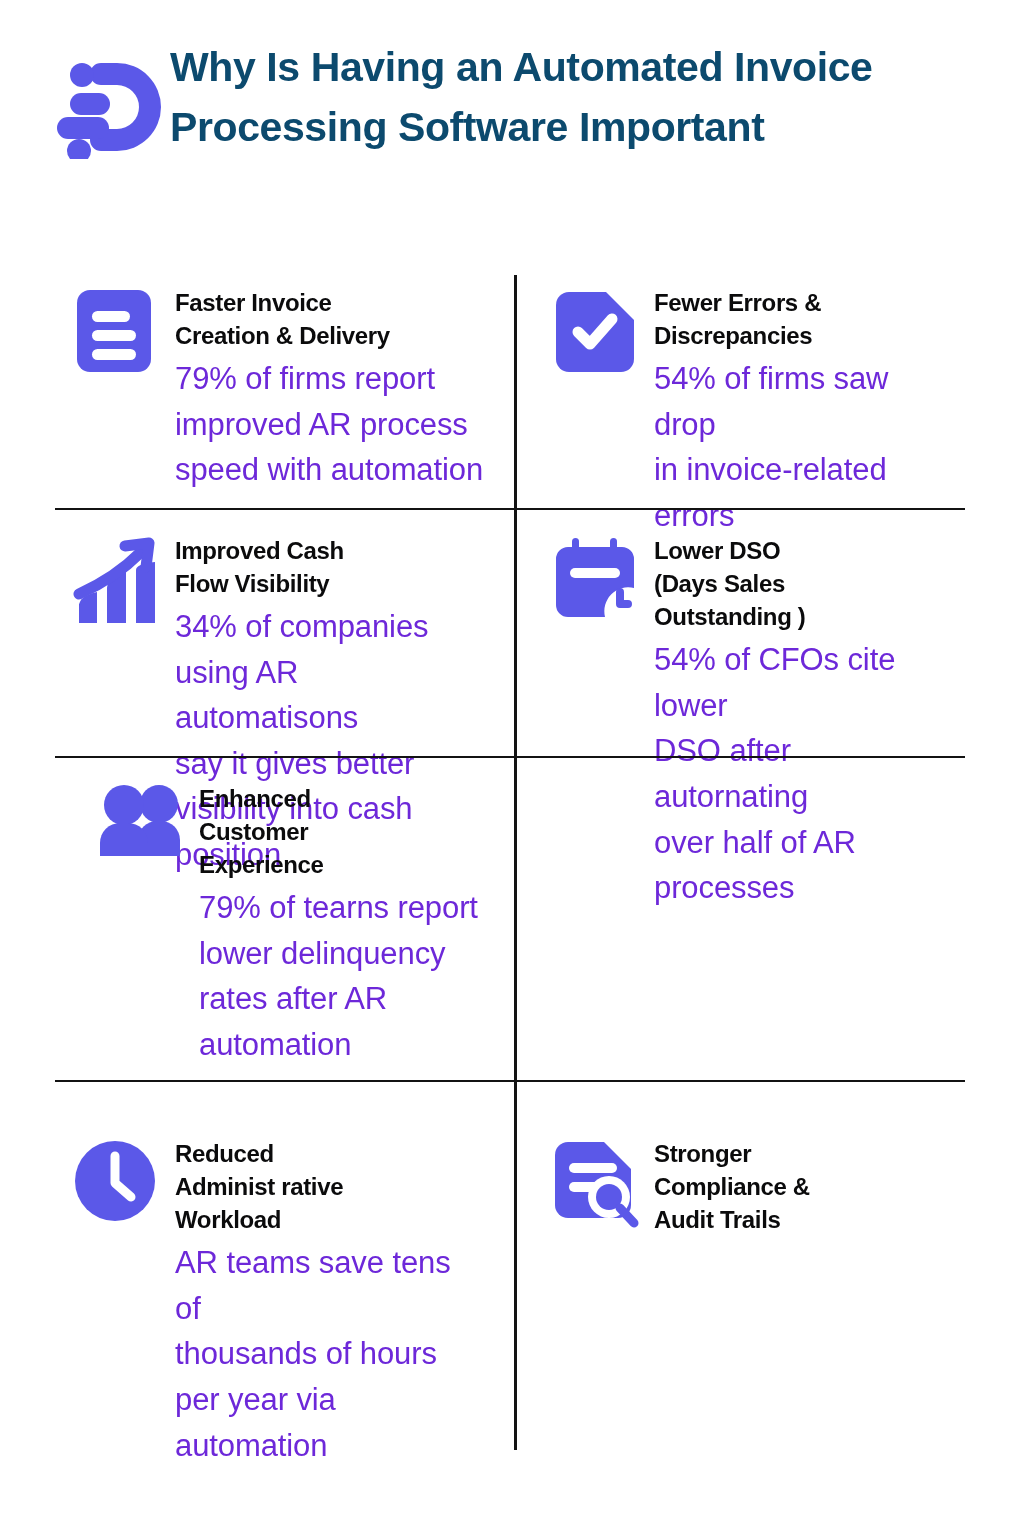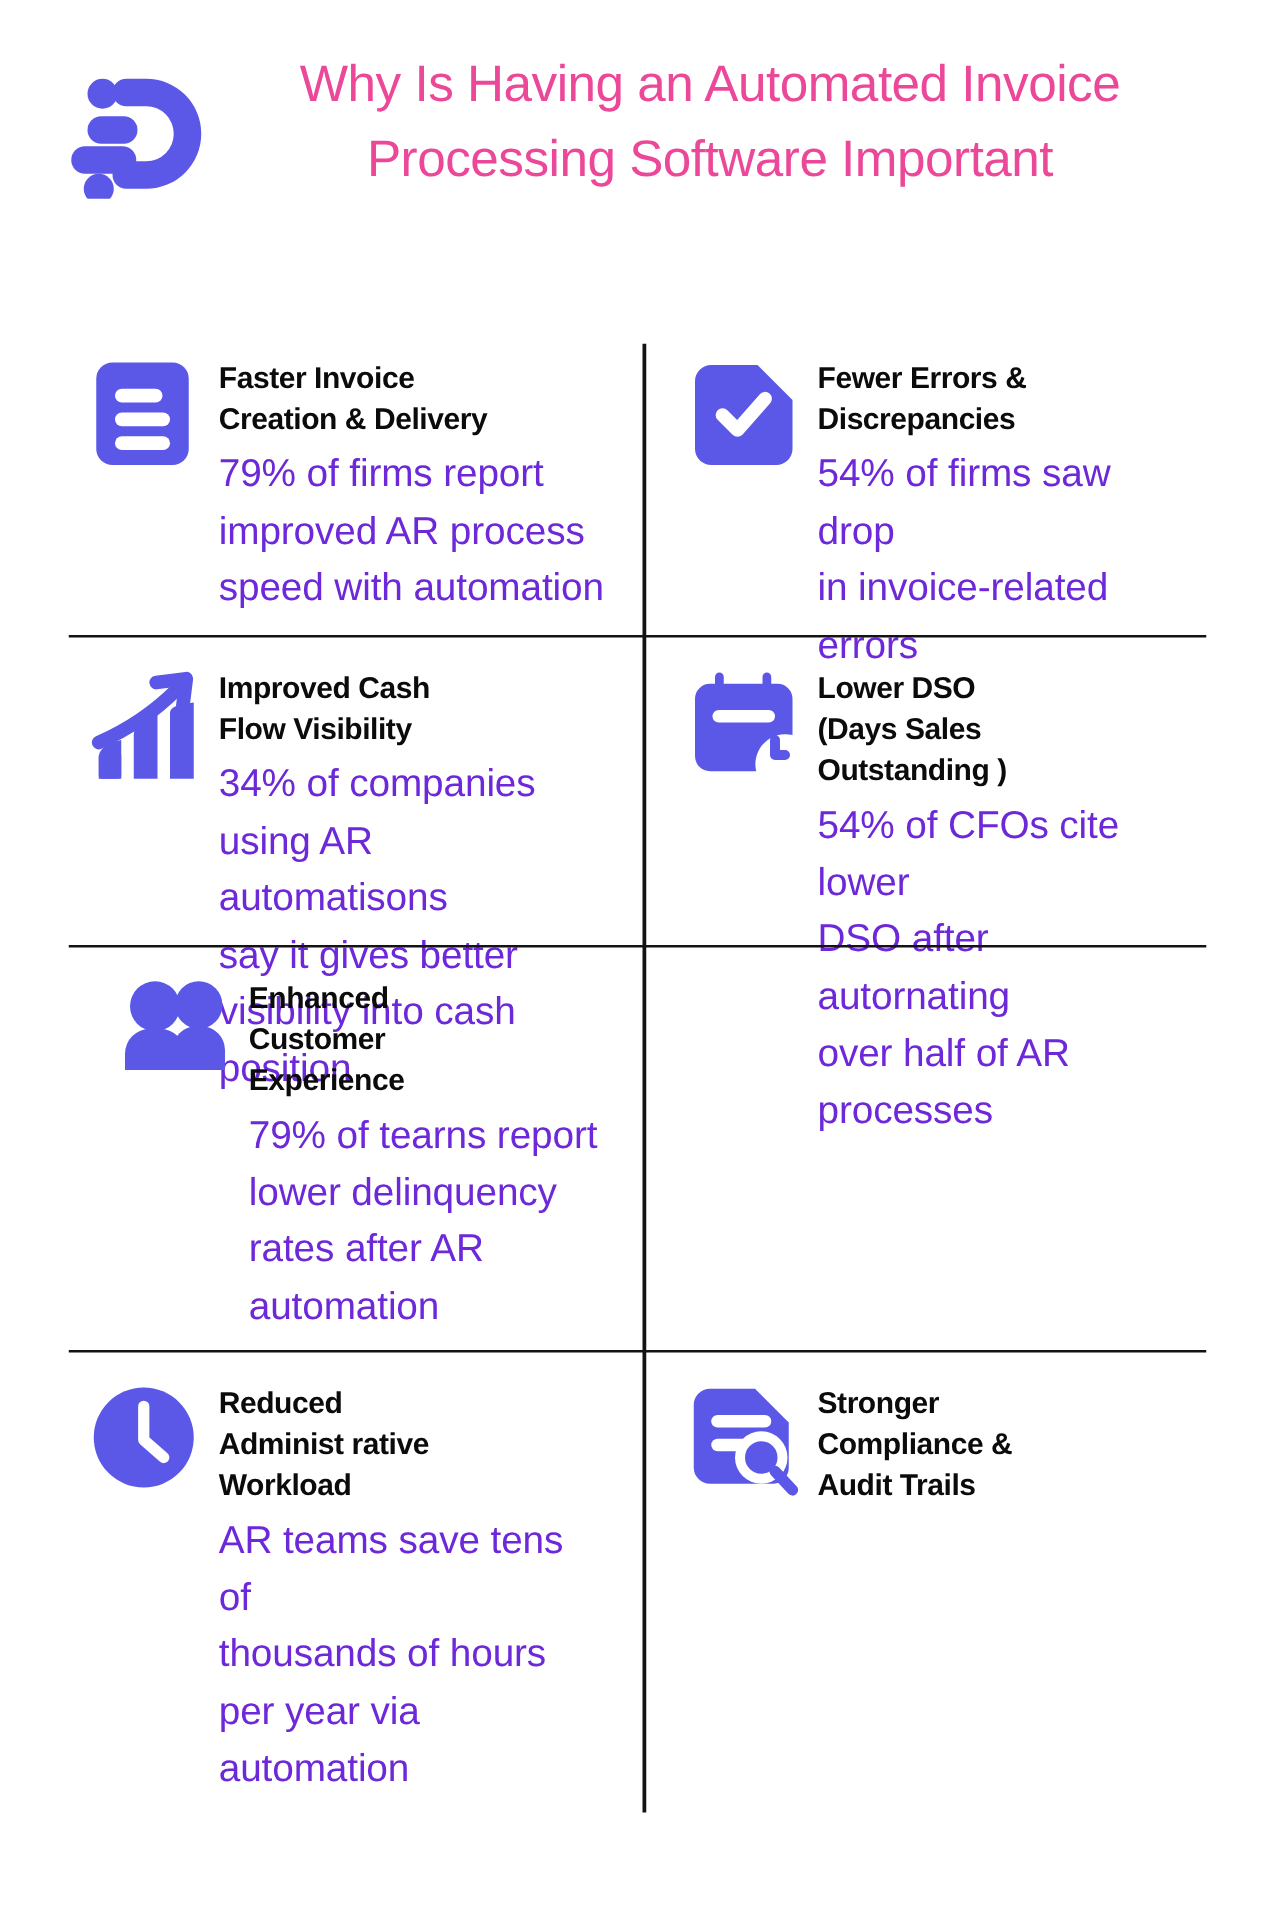--- a/index.html
+++ b/index.html
@@ -17,23 +17,22 @@
     display:flex; align-items:flex-start; padding:38px 40px 0 52px;
   }
   .logo-wrap {
     flex:0 0 auto; width:118px; height:110px;
     display:flex; align-items:center; justify-content:center;
     margin-top:14px;
   }
   .title {
     flex:1 1 auto;
     font-size:41px; line-height:1.46;
-    font-weight:400; color:#ec4899;
+    font-weight:700; color:#0c4a6e;
     letter-spacing:-0.4px;
-    text-align:center;
     padding-right:18px;
     font-family:"Liberation Sans", sans-serif;
   }
 
   
   .grid {
     position:absolute; left:55px; top:262px;
     width:910px; height:1196px;
   }
   .row {
@@ -77,21 +76,21 @@
     font-size:31px; line-height:1.47;
     font-weight:400; color:#6d28d9;
     letter-spacing:-0.1px;
     white-space:pre-line;
   }
 
   
   .r1 { height:248px; }
   .r2 { height:248px; }
   .r3 { height:324px; }
-  .r4 { height:300px; }
+  .r4 { height:300px;margin-top:31px; }
 </style>
 </head>
 <body>
 
 <div class="page">
 
   <div class="header">
 
     <div class="logo-wrap">
       <svg width="112" height="104" viewBox="0 0 112 104">

